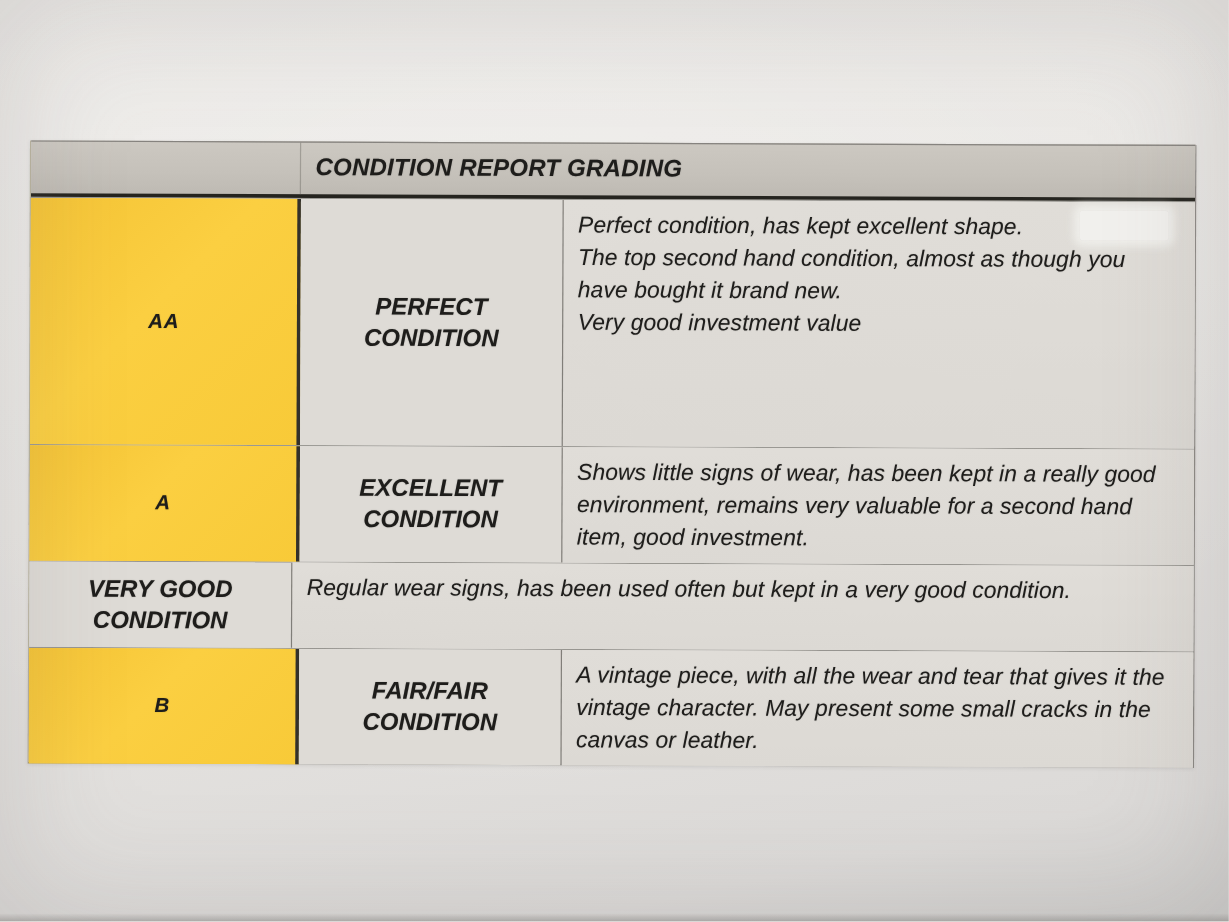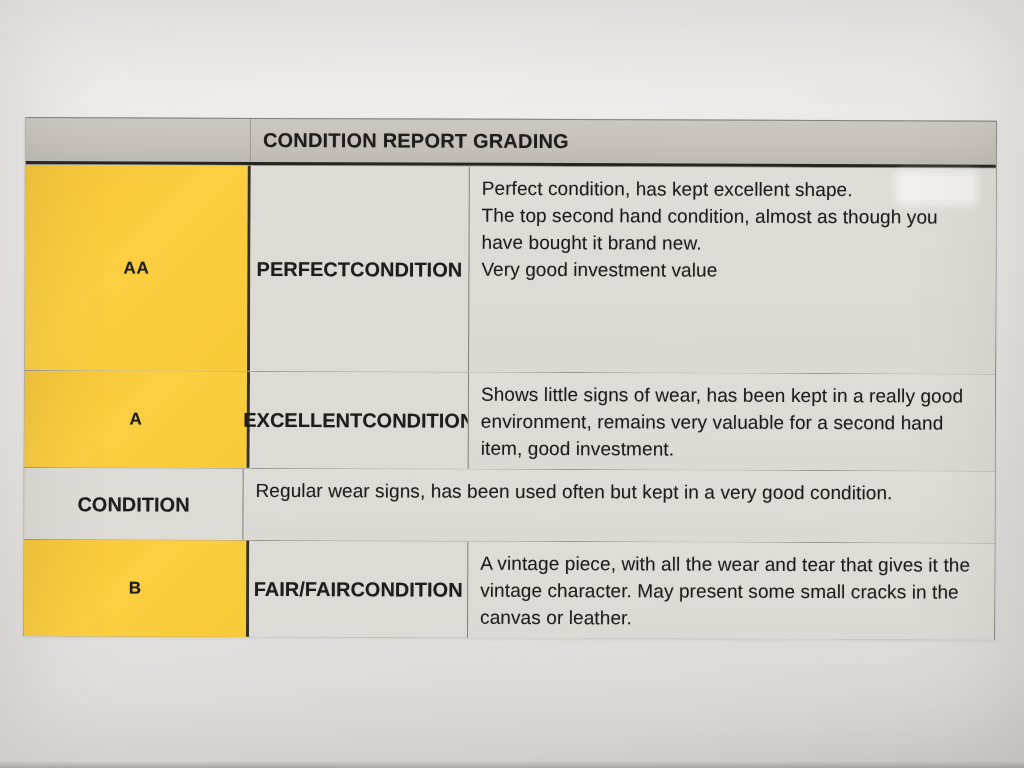--- a/index.html
+++ b/index.html
@@ -17,20 +17,21 @@
   }
 
   
   .photo {
     position: relative;
     width: 1024px; height: 768px;
     background:
       radial-gradient(130% 100% at 42% 32%, rgba(255,255,255,0.30) 0%, rgba(255,255,255,0) 55%),
       linear-gradient(168deg, #eceae7 0%, #e8e6e3 45%, #dcdad8 88%, #cfcecc 100%);
     overflow: hidden;
+    font-style: italic;
   }
   .photo::after { 
     content: "";
     position: absolute; inset: 0;
     box-shadow: inset 0 0 90px 18px rgba(120,118,114,0.18);
     pointer-events: none;
   }
   .paper-edge {
     position: absolute; left: 0; right: 0; bottom: 0; height: 7px;
     background: linear-gradient(180deg, rgba(150,148,145,0.0), rgba(140,138,135,0.55));
@@ -84,21 +85,21 @@
     background: linear-gradient(135deg, #f5c436 0%, #fbcf41 45%, #f8ca38 100%);
     background-color: var(--grade-yellow);
     border-right: 3px solid #33312b;
     display: flex; align-items: center; justify-content: center;
     font-weight: bold; font-size: 17px; letter-spacing: 0.5px;
     text-shadow: 0 0 1px rgba(40,36,20,0.35);
   }
   .grade-cell {
     width: 218px;
     background: var(--cell-gray);
-    display: flex; 
+    display: flex; flex-direction: column;
     align-items: center; justify-content: center;
     font-weight: bold; font-size: 20px; line-height: 26px;
     text-align: center;
     text-shadow: 0 0 1px rgba(30,29,27,0.35);
   }
   .desc-cell {
     flex: 1;
     background: linear-gradient(180deg, #e0ddd8, #dcd9d4);
     background-color: var(--cell-gray);
     border-left: 1px solid rgba(105,103,97,0.8);
@@ -158,20 +159,21 @@
         <span>EXCELLENT</span>
         <span>CONDITION</span>
       </div>
       <div class="desc-cell">
         <p>Shows little signs of wear, has been kept in a really good environment, remains very valuable for a second hand item, good investment.</p>
       </div>
     </div>
 
     <div class="row r-ab">
       <div class="grade-cell">
+        <span>VERY GOOD</span>
         <span>CONDITION</span>
       </div>
       <div class="desc-cell">
         <p>Regular wear signs, has been used often but kept in a very good condition.</p>
       </div>
     </div>
 
     <div class="row r-b">
       <div class="code-cell">
         <span>B</span>

